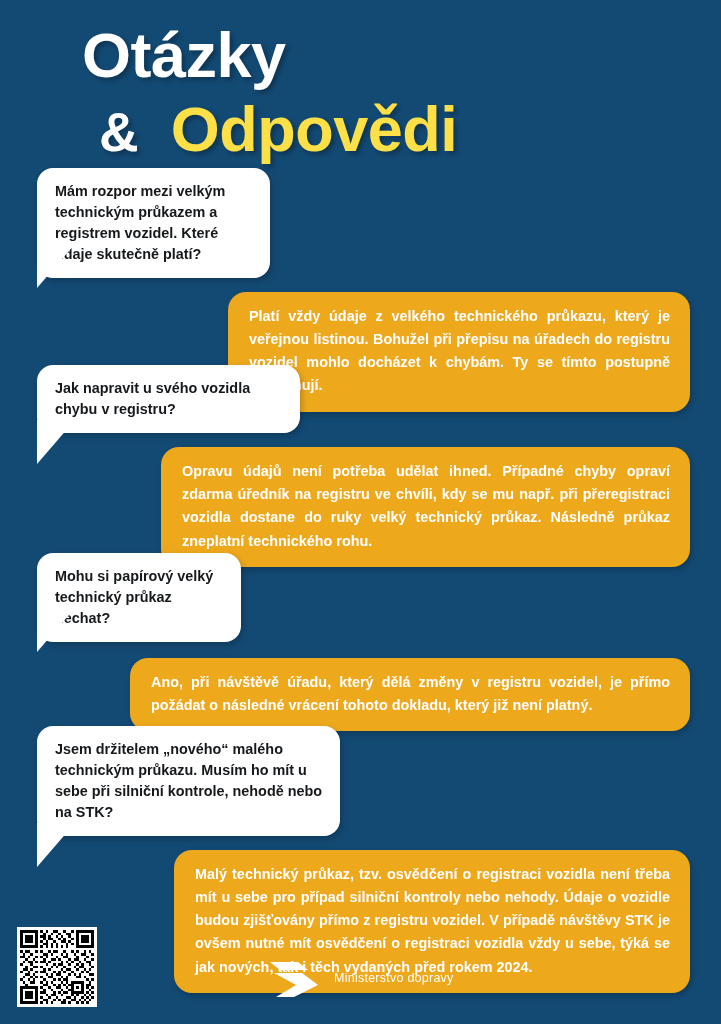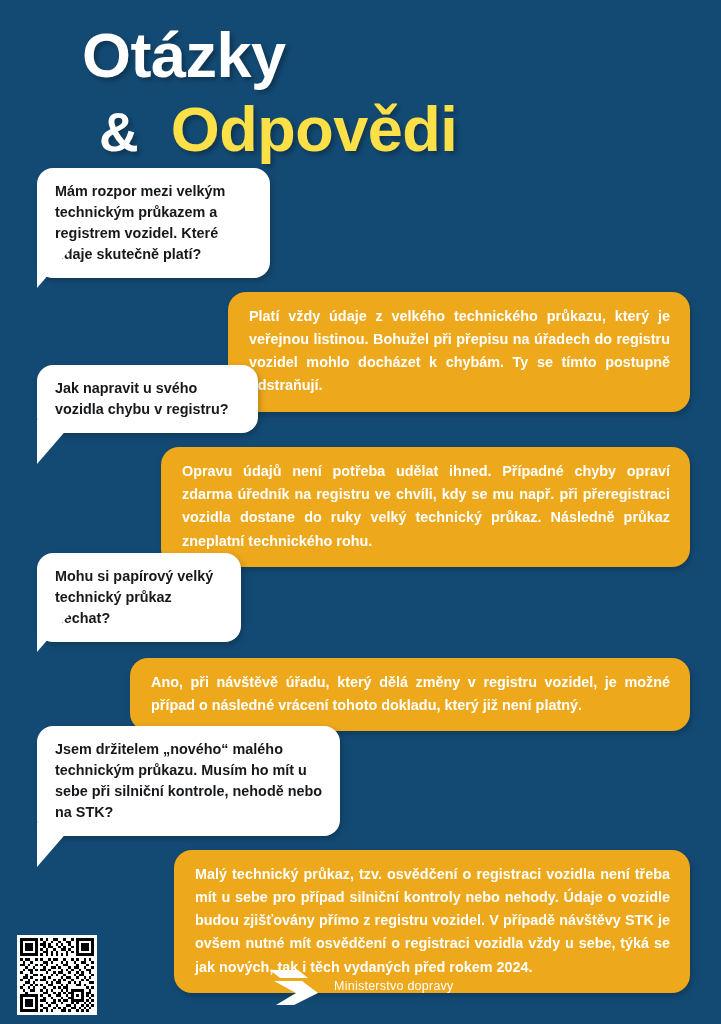--- a/index.html
+++ b/index.html
@@ -119,21 +119,21 @@
     line-height: 1.62;
     padding: 13px 20px 14px 21px;
     text-align: justify;
     border-radius: 18px;
   }
 
   
   #footer {
     position: absolute;
     left: 0;
-    bottom: 0;
+    bottom: 8px;
     width: 635px;
     height: 74px;
     text-align: right;
   }
   #qr-code {
     position: absolute;
     left: 17px;
     bottom: 9px;
     width: 80px;
     height: 80px;
@@ -183,35 +183,35 @@
         <div class="bubble bubble-q" style="width:233px">Mám rozpor mezi velkým technickým průkazem a registrem vozidel. Které údaje skutečně platí?</div>
       </div>
       <div class="tail-q" style="top:76px"></div>
       <div class="a-row" style="margin-top:14px">
         <div class="bubble bubble-a" style="width:462px">Platí vždy údaje z velkého technického průkazu, který je veřejnou listinou. Bohužel při přepisu na úřadech do registru vozidel mohlo docházet k chybám. Ty se tímto postupně odstraňují.</div>
       </div>
     </div>
 
     <div class="qa-pair" style="height:188px">
       <div class="q-row">
-        <div class="bubble bubble-q" style="width:221px">Jak napravit u svého vozidla chybu v registru?</div>
+        <div class="bubble bubble-q" style="width:263px">Jak napravit u svého vozidla chybu v registru?</div>
       </div>
       <div class="tail-q" style="top:55px"></div>
       <div class="a-row" style="margin-top:14px">
         <div class="bubble bubble-a" style="width:529px">Opravu údajů není potřeba udělat ihned. Případné chyby opraví zdarma úředník na registru ve chvíli, kdy se mu např. při přeregistraci vozidla dostane do ruky velký technický průkaz. Následně průkaz zneplatní technického rohu.</div>
       </div>
     </div>
 
     <div class="qa-pair" style="height:173px">
       <div class="q-row">
         <div class="bubble bubble-q" style="width:204px">Mohu si papírový velký technický průkaz nechat?</div>
       </div>
       <div class="tail-q" style="top:55px"></div>
       <div class="a-row" style="margin-top:16px">
-        <div class="bubble bubble-a" style="width:560px">Ano, při návštěvě úřadu, který dělá změny v registru vozidel, je možné případ o následné vrácení tohoto dokladu, který již není platný.</div>
+        <div class="bubble bubble-a" style="width:560px">Ano, při návštěvě úřadu, který dělá změny v registru vozidel, je přímo požádat o následné vrácení tohoto dokladu, který již není platný.</div>
       </div>
     </div>
 
     <div class="qa-pair">
       <div class="q-row">
         <div class="bubble bubble-q" style="width:303px">Jsem držitelem „nového“ malého technickým průkazu. Musím ho mít u sebe při silniční kontrole, nehodě nebo na STK?</div>
       </div>
       <div class="tail-q" style="top:97px"></div>
       <div class="a-row" style="margin-top:14px">
         <div class="bubble bubble-a" style="width:516px">Malý technický průkaz, tzv. osvědčení o registraci vozidla není třeba mít u sebe pro případ silniční kontroly nebo nehody. Údaje o vozidle budou zjišťovány přímo z registru vozidel. V případě návštěvy STK je ovšem nutné mít osvědčení o registraci vozidla vždy u sebe, týká se jak nových, tak i těch vydaných před rokem 2024.</div>

